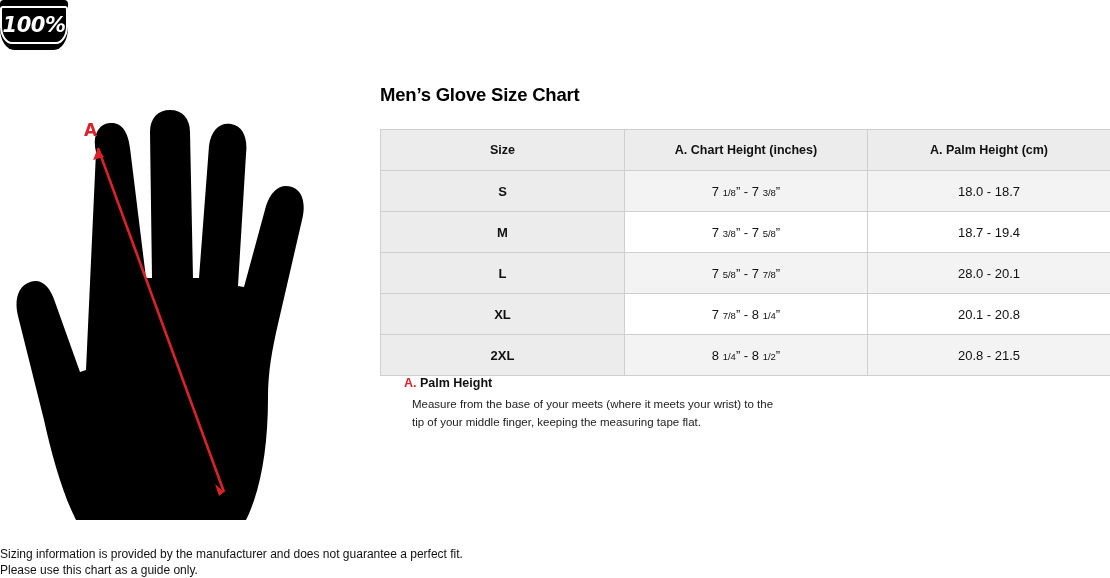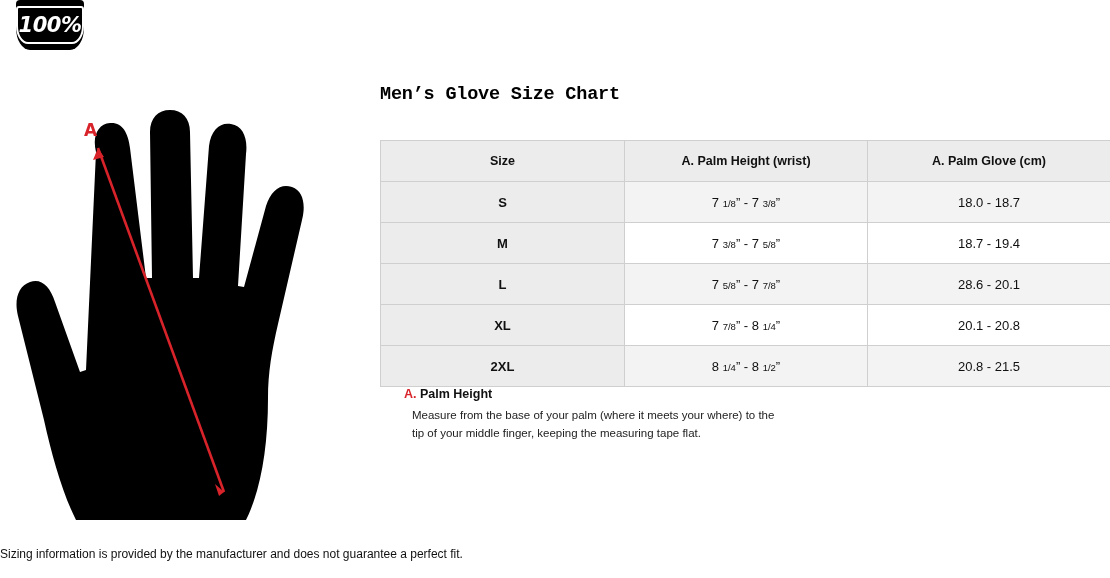--- a/index.html
+++ b/index.html
@@ -25,21 +25,20 @@
     position: absolute;
     left: 0px;
     top: 0px;
     width: 68px;
     height: 50px;
     background: #000000;
     border-radius: 4px 4px 14px 14px / 4px 4px 22px 22px;
     display: flex;
     align-items: center;
     justify-content: center;
-    margin-left: 16px;
   }
   .logo-inner {
     width: 78px;
     height: 38px;
     border: 2px solid #ffffff;
     border-radius: 3px 3px 12px 12px / 3px 3px 18px 18px;
     display: flex;
     align-items: center;
     justify-content: center;
   }
@@ -73,26 +72,25 @@
   }
 
   
   .content {
     position: absolute;
     left: 380px;
     top: 84px;
     width: 730px;
   }
   h1.title {
-    margin: 0 0 35px 0;
+    margin: 0 0 23px 0;
     font-size: 18.5px;
     font-weight: 700;
     color: #000000;
     letter-spacing: -0.2px;
-    font-family: Liberation Mono, monospace;
   }
 
   table.size-chart {
     width: 730px;
     border-collapse: collapse;
     table-layout: fixed;
   }
   table.size-chart th,
   table.size-chart td {
     border: 1px solid #cfcfcf;
@@ -220,62 +218,63 @@
 
     <table class="size-chart">
       <colgroup>
         <col class="col-size">
           <col class="col-in">
           <col class="col-cm">
       </colgroup>
       <thead>
         <tr>
           <th>Size</th>
-          <th>A. Palm Height (wrist)</th>
-          <th>A. Palm Glove (cm)</th>
+          <th>A. Chart Height (inches)</th>
+          <th>A. Palm Height (cm)</th>
         </tr>
       </thead>
       <tbody>
         <tr>
           <td class="size-cell">S</td>
           <td class="val-cell"><span>7</span> <span class="frac">1/8</span><span>” - 7</span> <span class="frac">3/8</span><span>”</span></td>
           <td class="val-cell">18.0 - 18.7</td>
         </tr>
         <tr class="alt">
           <td class="size-cell">M</td>
           <td class="val-cell"><span>7</span> <span class="frac">3/8</span><span>” - 7</span> <span class="frac">5/8</span><span>”</span></td>
           <td class="val-cell">18.7 - 19.4</td>
         </tr>
         <tr>
           <td class="size-cell">L</td>
           <td class="val-cell"><span>7</span> <span class="frac">5/8</span><span>” - 7</span> <span class="frac">7/8</span><span>”</span></td>
-          <td class="val-cell">28.6 - 20.1</td>
+          <td class="val-cell">28.0 - 20.1</td>
         </tr>
         <tr class="alt">
           <td class="size-cell">XL</td>
           <td class="val-cell"><span>7</span> <span class="frac">7/8</span><span>” - 8</span> <span class="frac">1/4</span><span>”</span></td>
           <td class="val-cell">20.1 - 20.8</td>
         </tr>
         <tr>
           <td class="size-cell">2XL</td>
           <td class="val-cell"><span>8</span> <span class="frac">1/4</span><span>” - 8</span> <span class="frac">1/2</span><span>”</span></td>
           <td class="val-cell">20.8 - 21.5</td>
         </tr>
       </tbody>
     </table>
 
     <div class="measure-block">
       <div class="measure-head">
         <span class="a-mark">A.</span>
         <span>Palm Height</span>
       </div>
       <div class="measure-body">
-        <div>Measure from the base of your palm (where it meets your where) to the</div>
+        <div>Measure from the base of your meets (where it meets your wrist) to the</div>
         <div>tip of your middle finger, keeping the measuring tape flat.</div>
       </div>
     </div>
   </div>
 
   <div class="footer">
     <div>Sizing information is provided by the manufacturer and does not guarantee a perfect fit.</div>
+    <div>Please use this chart as a guide only.</div>
   </div>
 
 </div>
 
 </body></html>

